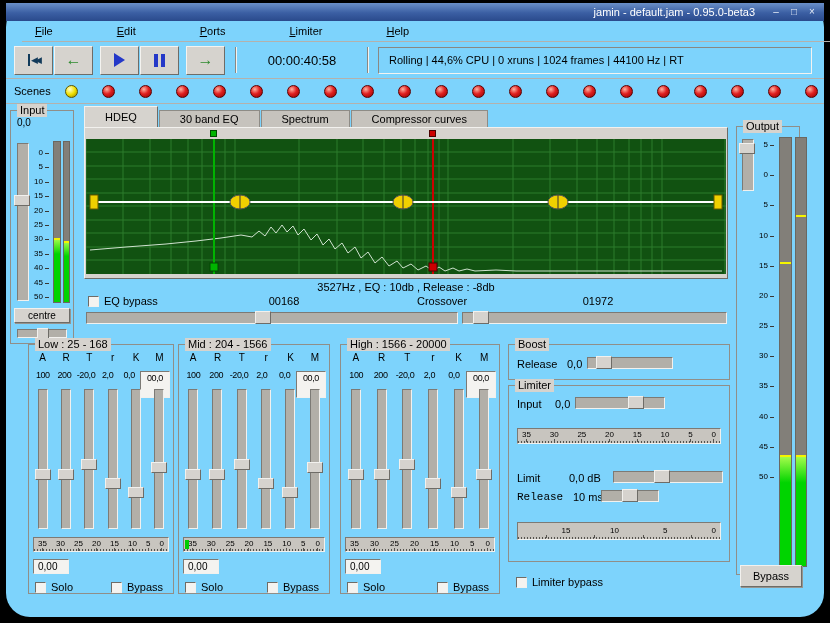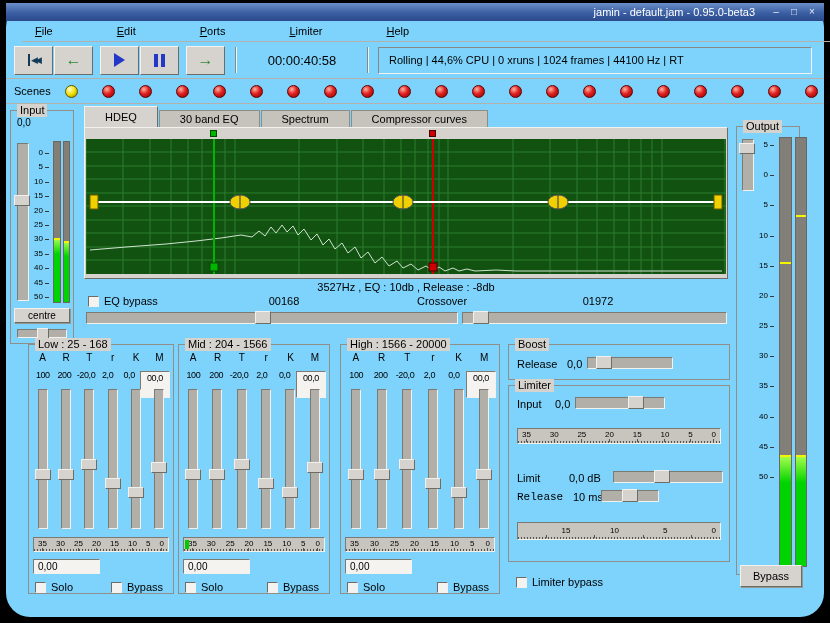--- a/index.html
+++ b/index.html
@@ -98,21 +98,21 @@
   .comp-head { position:absolute; left:2px; right:2px; top:7px; display:flex; }
   .comp-head .sn { flex:1; font-size:10px; }
   .comp-head .sn::after { display:none; }
   .comp-vals { position:absolute; left:3px; right:3px; top:22px; height:16px; display:flex; align-items:center; }
   .cv { flex:1; text-align:center; font-size:9px; letter-spacing:-0.4px; white-space:nowrap; }
   .cv.gainbox { flex:0 0 30px; height:27px;margin-top:19px; }
   .comp-sliders { position:absolute; left:2px; right:2px; top:44px; height:142px; display:flex; }
   .csl { flex:1; display:flex; justify-content:center; }
   .csl .vtrough { width:10px; height:140px; }
   .comp-meter { position:absolute; left:4px; right:4px; top:192px; height:15px; }
-  .comp-out { position:absolute; left:4px; top:214px; width:67px; height:15px; }
+  .comp-out { position:absolute; left:4px; top:214px; width:36px; height:15px; }
   .comp-checks { position:absolute; left:6px; right:10px; top:236px; display:flex; justify-content:space-between; }
   .mid-tick { position:absolute; left:6px; top:195px; width:4px; height:9px; background:#00cc00; z-index:2; }
 
   
   .boost { left:502px; top:240px; width:222px; height:36px; }
   .boost-label { position:absolute; left:8px; top:13px; }
   .boost-value { position:absolute; left:58px; top:13px; }
   .boost-trough { position:absolute; left:78px; top:12px; width:86px; height:12px; }
   .limiter { left:502px; top:281px; width:222px; height:177px;padding-left:30px; }
   .lim-in-label { position:absolute; left:8px; top:12px; }

